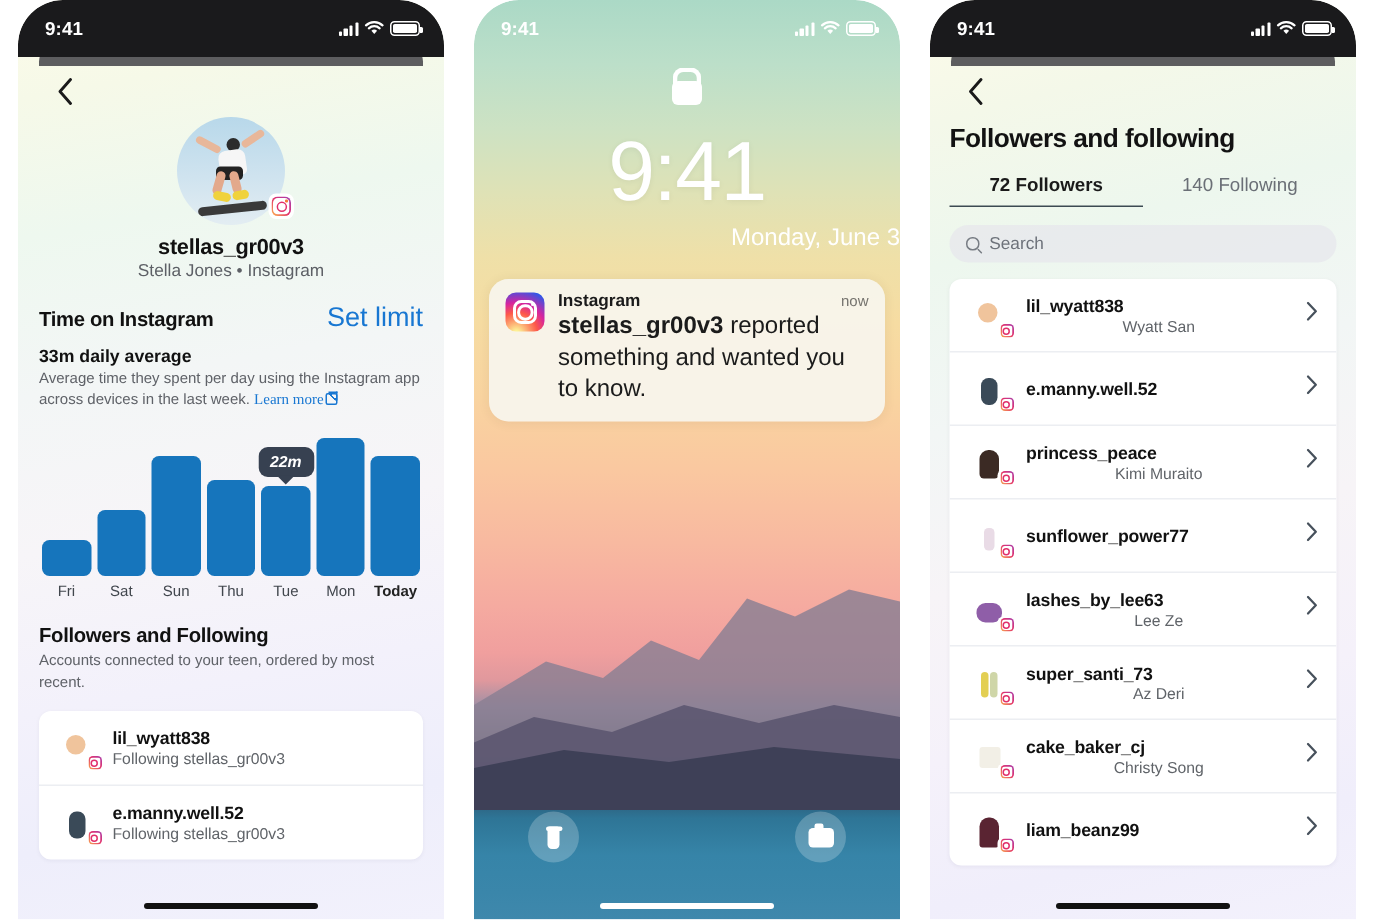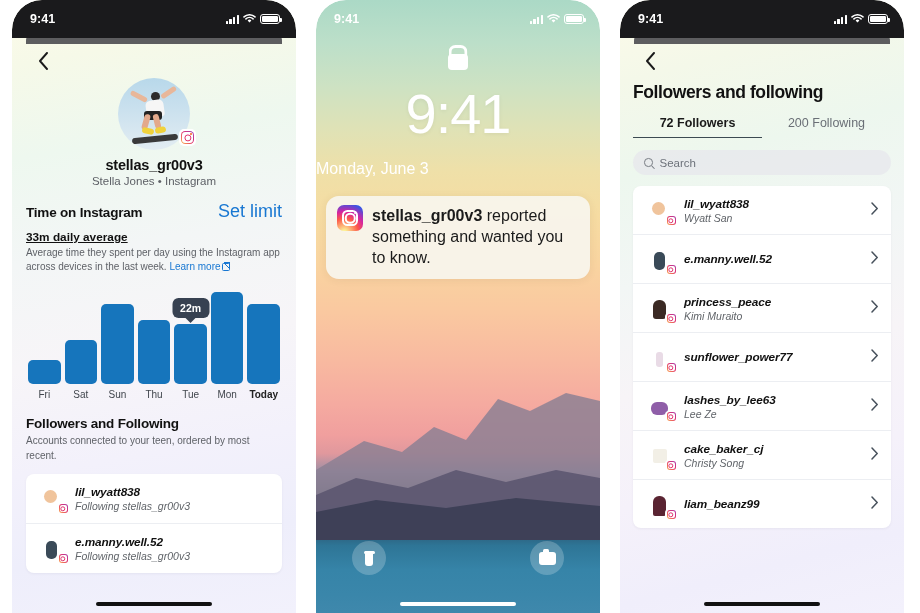--- a/index.html
+++ b/index.html
@@ -132,23 +132,23 @@
     content:"";position:absolute;right:1.3px;top:1.3px;width:1.5px;height:1.5px;
     border-radius:50%;background:#f77737;
   }
 
   .p1-username { font-size:14.5px; font-weight:bold; color:#111; margin-top:7px; letter-spacing:-.2px;}
   .p1-subline { font-size:11.5px; color:#5d6066; margin-top:2px; }
 
   .sec-head-row { display:flex;align-items:baseline;justify-content:space-between;margin-top:14px;text-align:center; }
   .sec-title { font-size:13.5px;font-weight:bold;color:#111; letter-spacing:-.2px;}
   .link-blue { font-size:18px; color:#1877d2; cursor:pointer;margin-left:44px; }
-  .stat-bold { font-size:11.8px;font-weight:bold;color:#111;margin-top:8px;text-decoration:underline;}
+  .stat-bold { font-size:11.8px;font-weight:bold;color:#111;margin-top:8px;}
   .stat-desc { font-size:10px;color:#5f6268;line-height:1.42;margin-top:2px; }
-  .stat-desc a { color:#1877d2; text-decoration:none; font-weight:normal;}
+  .stat-desc a { color:#1877d2; text-decoration:none; font-weight:normal;font-family:Liberation Serif, serif;}
   .extlink {
     display:inline-block;width:8px;height:8px;
     border:1.3px solid #1877d2;border-radius:1.5px;position:relative;
     margin-left:1px;vertical-align:-1px;
   }
   .extlink::after{
     content:"";position:absolute;right:-1px;top:-2px;width:5px;height:5px;
     border-top:1.3px solid #1877d2;border-right:1.3px solid #1877d2;
     background:linear-gradient(45deg,transparent 45%,#1877d2 45%,#1877d2 60%,transparent 60%);
   }
@@ -199,23 +199,23 @@
     width:9px;height:9px;border-radius:3px;border:1.3px solid transparent;
     background:
       linear-gradient(#fff,#fff) padding-box,
       linear-gradient(45deg,#fbad50,#e1306c 55%,#a441b3) border-box;
     position:relative;display:block;
   }
   .av .igmini i::before{
     content:"";position:absolute;left:50%;top:50%;transform:translate(-50%,-50%);
     width:3.4px;height:3.4px;border-radius:50%;border:1.15px solid #e1306c;
   }
-  .rw-texts{min-width:0;font-style:italic;}
+  .rw-texts{min-width:0;}
   .rw-name{font-size:11.8px;font-weight:bold;color:#111;letter-spacing:-.1px;}
-  .rw-sub{font-size:10.5px;color:#606469;margin-top:1px;}
+  .rw-sub{font-size:10.5px;color:#606469;margin-top:1px;text-align:center;}
 
   .home-ind {
     position:absolute;left:50%;transform:translateX(-50%);bottom:7px;
     width:116px;height:4.5px;border-radius:3px;background:#111;z-index:9;
   }
   .home-ind.white { background:#ffffff; }
 
   
   #panel2 .screen {
     background:
@@ -235,21 +235,21 @@
   .lock-body::before{
     content:"";position:absolute;left:50%;top:-9px;transform:translateX(-50%);
     width:13px;height:13px;border:3px solid #fff;border-radius:7px 7px 0 0;
     border-bottom:none;
   }
   .lock-time {
     text-align:center;color:#fff;font-size:56px;font-weight:300;
     line-height:1; margin-top:16px; letter-spacing:-1px;
     text-shadow:0 1px 4px rgba(0,0,0,.06);
   }
-  .lock-date { text-align:left;color:#fff;font-size:16px;margin-top:18px;font-weight:400; }
+  .lock-date { text-align:right;color:#fff;font-size:16px;margin-top:8px;font-weight:400; }
 
   .notif {
     margin: 18px 10px 0 10px;
     background: rgba(247,245,238,.92);
     border-radius: 13px;
     padding: 9px 11px 11px 11px;
     display:flex;gap:9px;
     box-shadow:0 1px 8px rgba(60,50,40,.08);
   }
   .notif-icon {
@@ -431,21 +431,21 @@
             </div>
             <div class="bar-col">
               <div class="bar" style="height: 60%; background: rgb(22, 117, 188);"></div>
             </div>
             <div class="bar-col">
               <div class="bar" style="height: 92%; background: rgb(22, 117, 188);"></div>
             </div>
             <div class="bar-col">
               <div class="bar" style="height: 80%; background: rgb(22, 117, 188);"></div>
             </div>
-            <div class="tooltip" style="left: 64.2857%; bottom: 66%;">22m</div>
+            <div class="tooltip" style="left: 64.2857%; bottom: 66%; font-style: italic;">22m</div>
           </div>
         <div class="xlabels" id="xlabels">
             <span>Fri</span>
             <span>Sat</span>
             <span>Sun</span>
             <span>Thu</span>
             <span>Tue</span>
             <span>Mon</span>
             <span class="today">Today</span>
           </div>
@@ -512,20 +512,24 @@
           <span class="lock-body"></span>
         </div>
       <div class="lock-time">9:41</div>
       <div class="lock-date">Monday, June 3</div>
 
       <div class="notif">
         <span class="notif-icon">
             <span class="sq"></span>
           </span>
         <span class="notif-main">
+          <span class="notif-top">
+            <span class="notif-app">Instagram</span>
+            <span class="notif-when">now</span>
+          </span>
           <span class="notif-text"><b>stellas_gr00v3</b><span> reported something and wanted you to know.</span></span>
         </span>
       </div>
 
       <div class="lock-bottom">
         <span class="lock-btn">
             <span class="torch"></span>
           </span>
         <span class="lock-btn">
             <span class="cam"></span>
@@ -564,21 +568,21 @@
         <div class="backchev">
           <svg width="11" height="18" viewBox="0 0 11 18">
               <path d="M9 1 2 9l7 8" stroke="#1a1a1a" stroke-width="1.9" fill="none" stroke-linecap="round" stroke-linejoin="round"></path>
             </svg>
         </div>
 
         <div class="p3-title">Followers and following</div>
 
         <div class="tabs" id="p3tabs">
             <div class="tab active">72 Followers</div>
-            <div class="tab inactive">200 Following</div>
+            <div class="tab inactive">140 Following</div>
           </div>
 
         <div class="searchbar">
           <span class="mag"></span>
           <span class="search-ph">Search</span>
         </div>
 
         <div class="p3-list" id="p3rows">
             <div class="p3-row">
               <span class="av"><span class="pic a1"></span><span class="igmini">
@@ -632,20 +636,32 @@
                 </span></span>
               <span class="rw-texts">
                 <div class="rw-name">lashes_by_lee63</div>
                 <div class="rw-sub">Lee Ze</div>
               </span>
               <span class="chev-r"><svg width="8" height="13" viewBox="0 0 8 13">
                   <path d="M1 1l5.2 5.5L1 12" stroke="#47515c" stroke-width="1.5" fill="none" stroke-linecap="round" stroke-linejoin="round"></path>
                 </svg></span>
             </div>
             <div class="p3-row">
+              <span class="av"><span class="pic a6"></span><span class="igmini">
+                  <i></i>
+                </span></span>
+              <span class="rw-texts">
+                <div class="rw-name">super_santi_73</div>
+                <div class="rw-sub">Az Deri</div>
+              </span>
+              <span class="chev-r"><svg width="8" height="13" viewBox="0 0 8 13">
+                  <path d="M1 1l5.2 5.5L1 12" stroke="#47515c" stroke-width="1.5" fill="none" stroke-linecap="round" stroke-linejoin="round"></path>
+                </svg></span>
+            </div>
+            <div class="p3-row">
               <span class="av"><span class="pic a7"></span><span class="igmini">
                   <i></i>
                 </span></span>
               <span class="rw-texts">
                 <div class="rw-name">cake_baker_cj</div>
                 <div class="rw-sub">Christy Song</div>
               </span>
               <span class="chev-r"><svg width="8" height="13" viewBox="0 0 8 13">
                   <path d="M1 1l5.2 5.5L1 12" stroke="#47515c" stroke-width="1.5" fill="none" stroke-linecap="round" stroke-linejoin="round"></path>
                 </svg></span>

